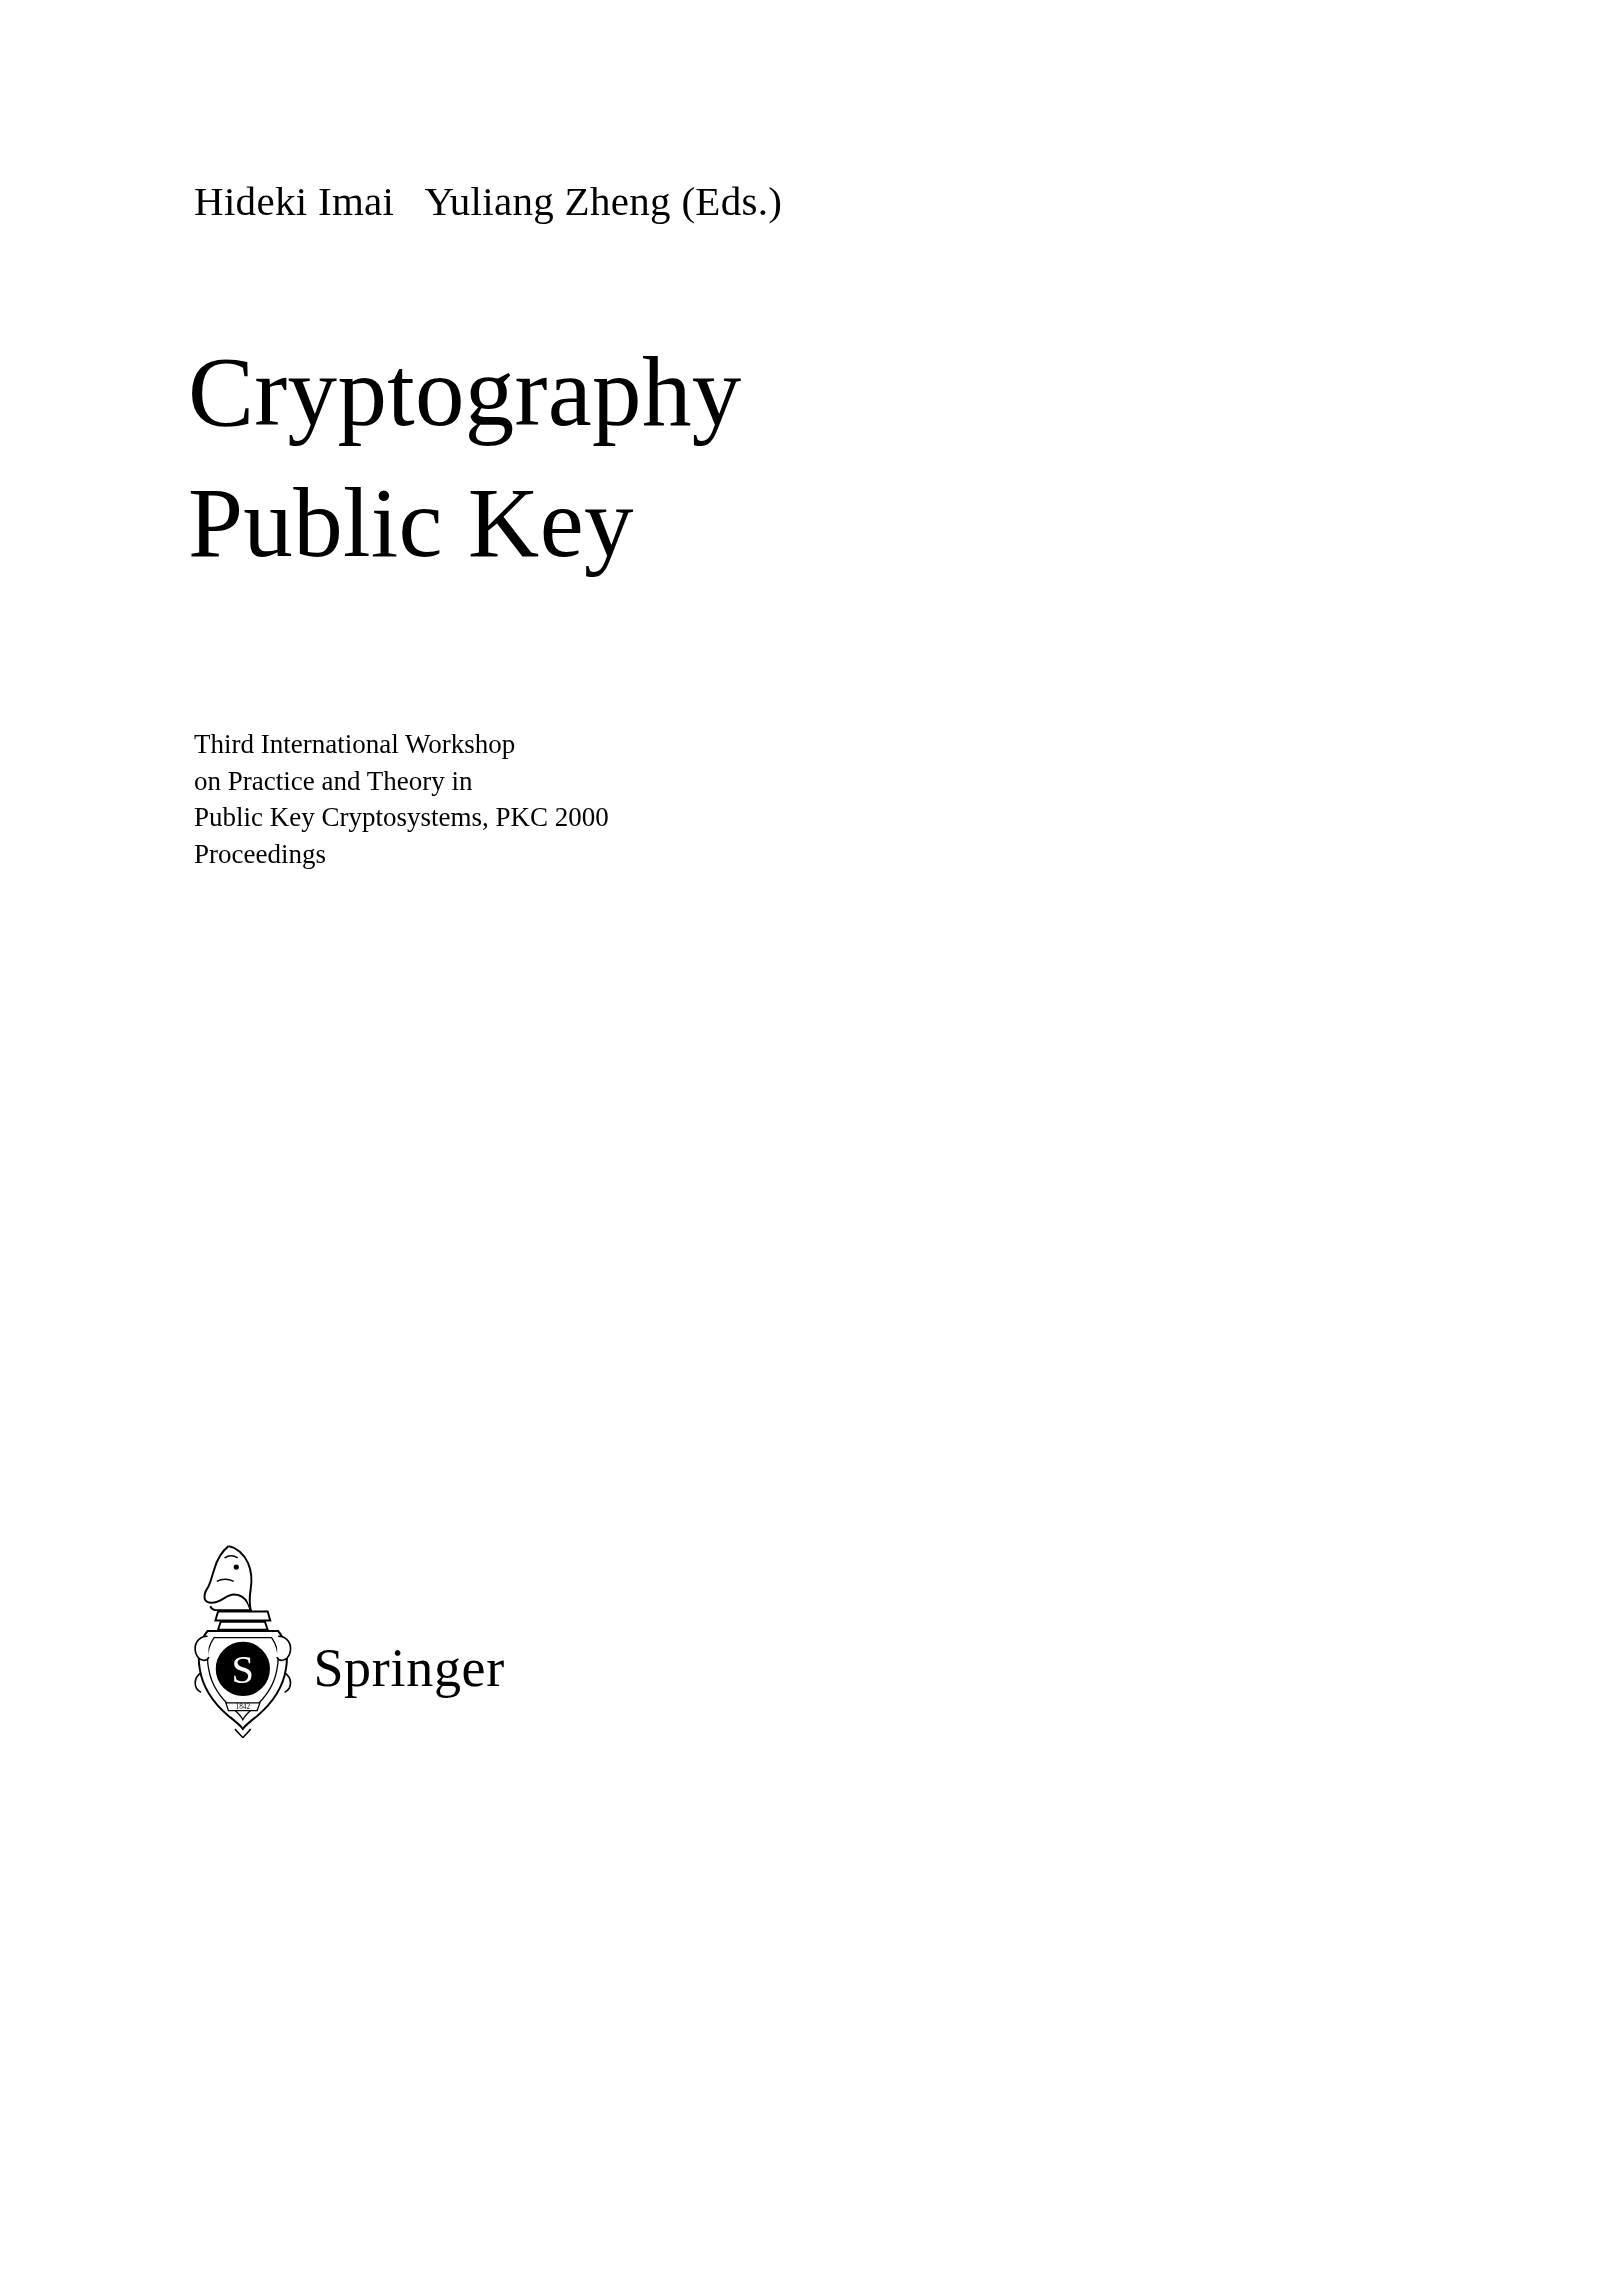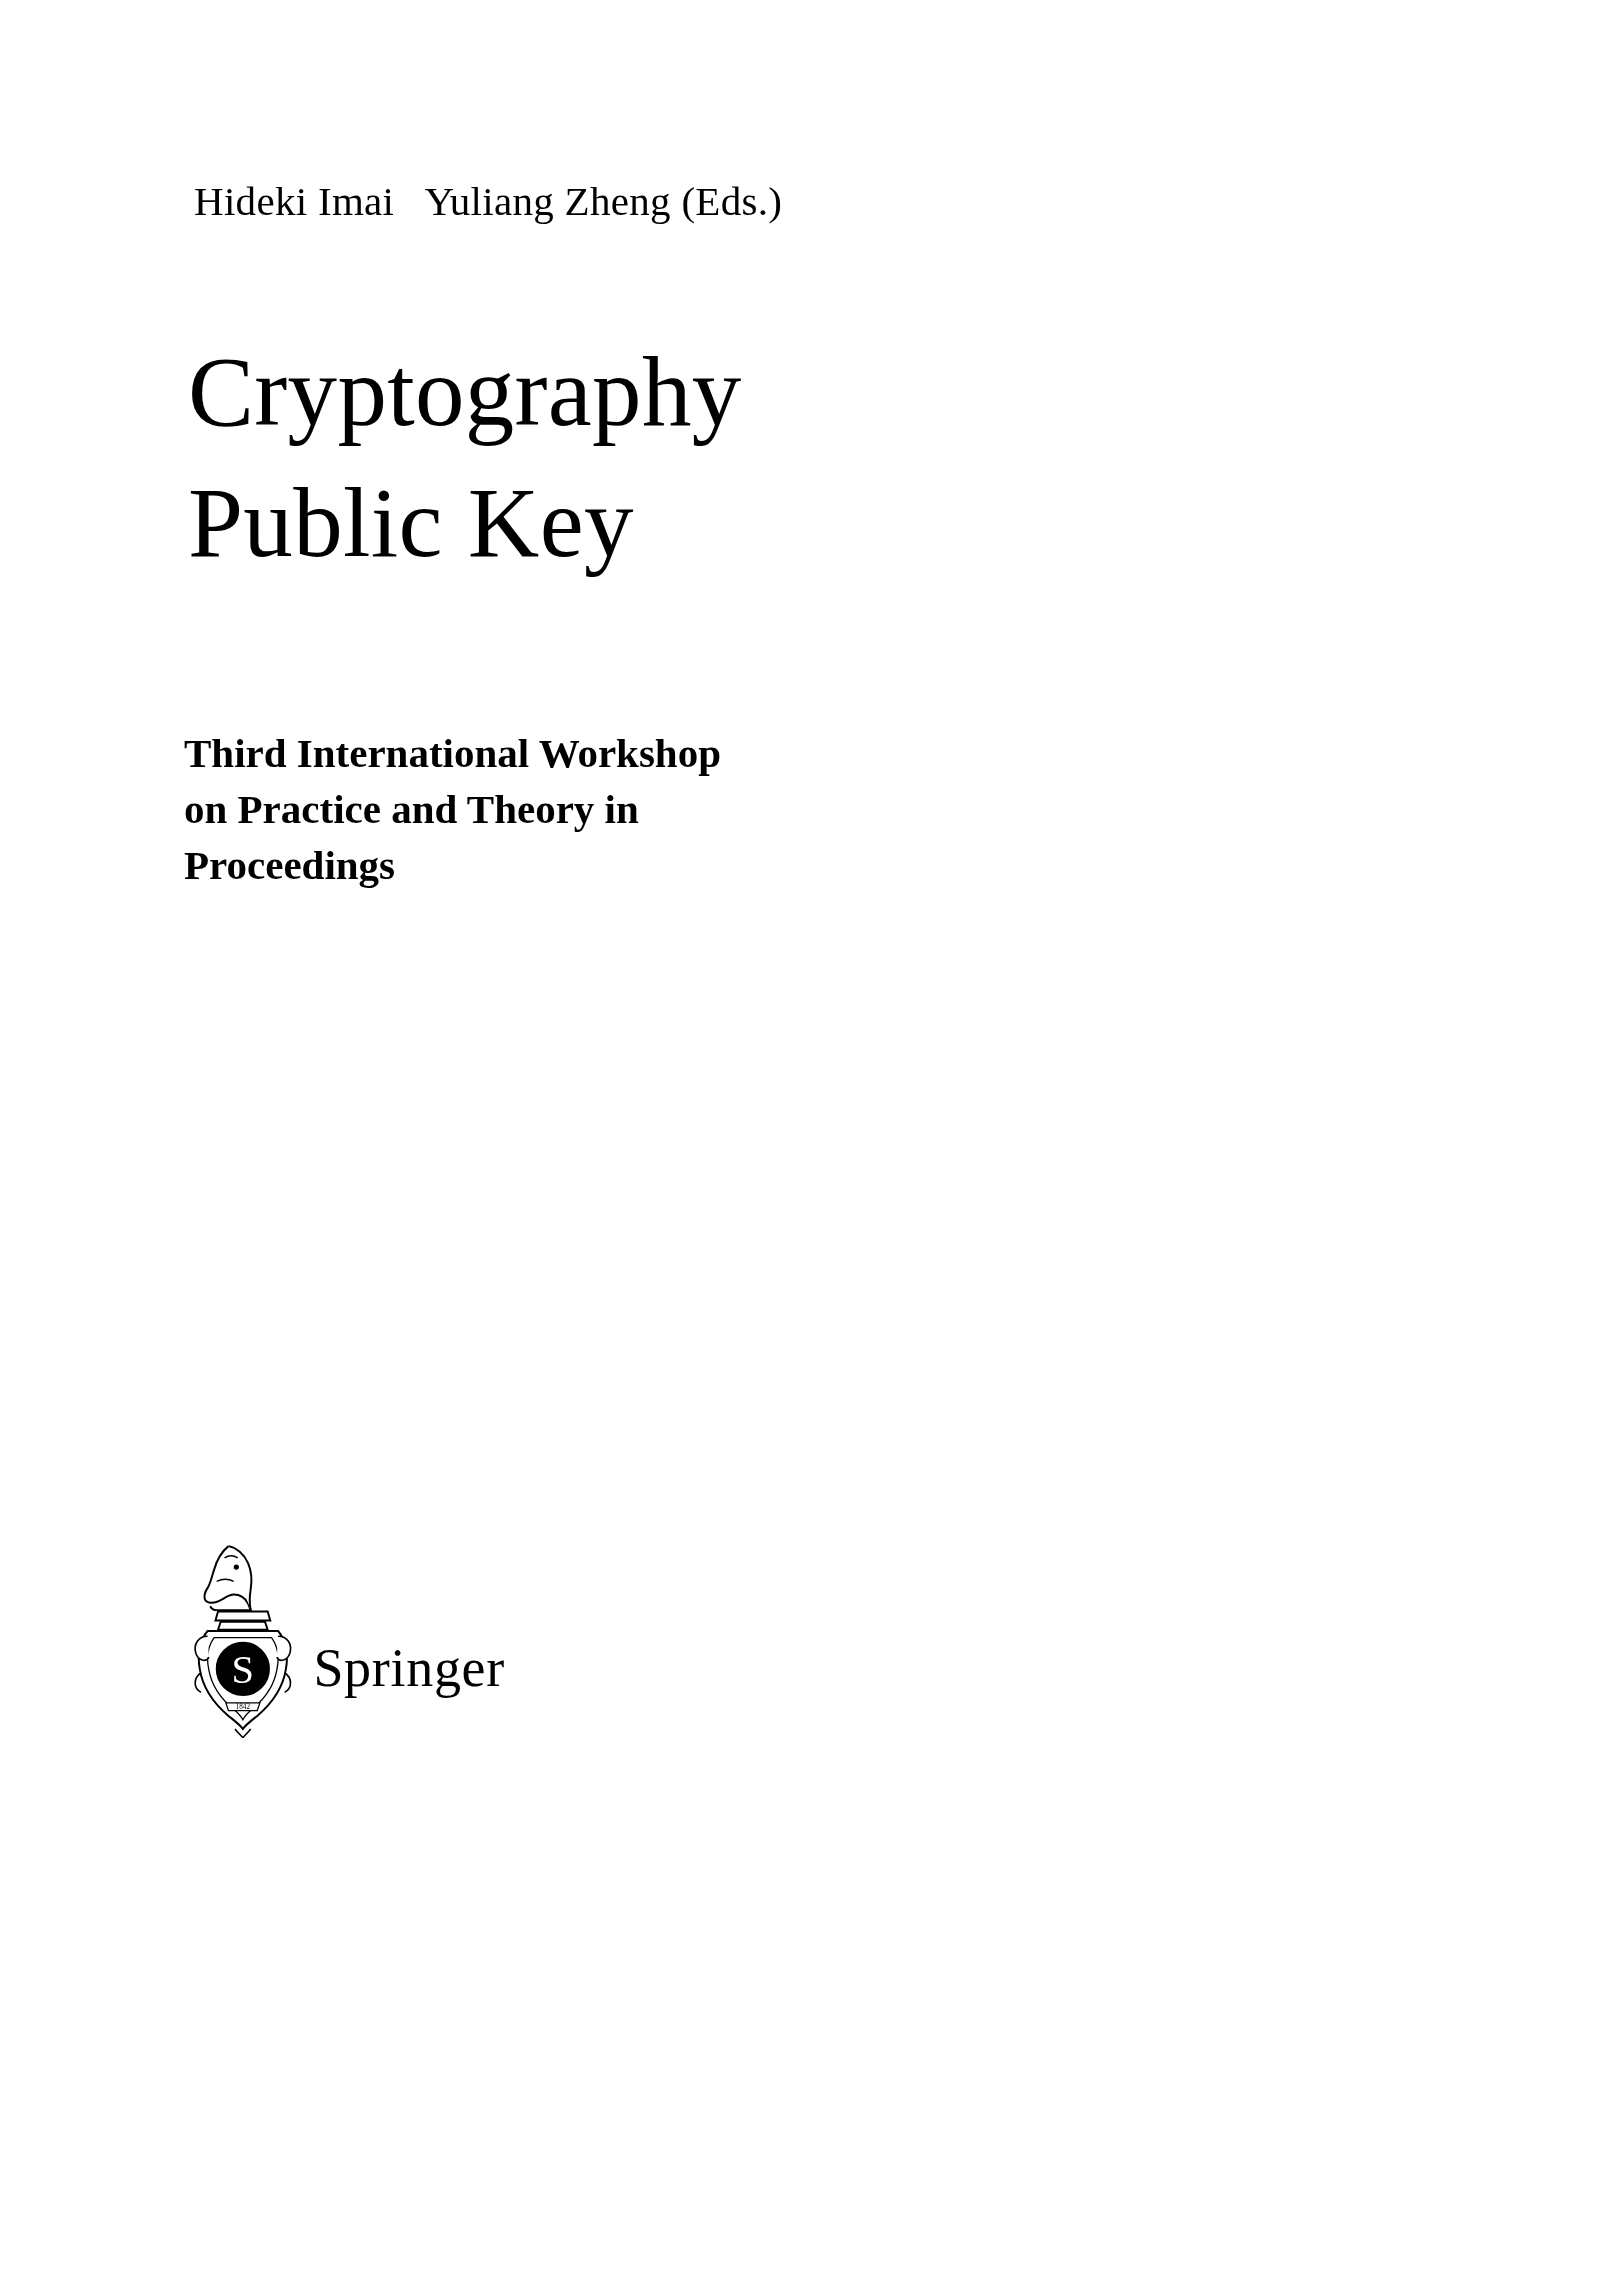--- a/index.html
+++ b/index.html
@@ -38,25 +38,24 @@
     font-size: 99px;
     line-height: 1.32;
     letter-spacing: 0.3px;
   }
   .title .line {
     display: block;
     white-space: pre;
   }
   .subtitle {
     position: absolute;
-    left: 184px;
+    left: 194px;
     top: 726px;
-    font-size: 41px;
+    font-size: 27px;
     line-height: 1.36;
-    font-weight: bold;
   }
   .subtitle .line {
     display: block;
     white-space: pre;
   }
   .publisher {
     position: absolute;
     left: 188px;
     top: 1538px;
     display: flex;
@@ -83,20 +82,21 @@
   <div class="editors">Hideki Imai   Yuliang Zheng (Eds.)</div>
 
   <div class="title">
     <span class="line">Cryptography</span>
     <span class="line">Public Key</span>
   </div>
 
   <div class="subtitle">
     <span class="line">Third International Workshop</span>
     <span class="line">on Practice and Theory in</span>
+    <span class="line">Public Key Cryptosystems, PKC 2000</span>
     <span class="line">Proceedings</span>
   </div>
 
   <div class="publisher">
     <svg class="publisher-logo" viewBox="0 0 170 310" aria-hidden="true">
       <g fill="none" stroke="#000000" stroke-width="3">
 
         <path d="M62 12 C52 20 44 34 40 48 C36 60 34 70 30 76 C26 82 24 88 26 94 C30 100 40 100 48 96 C56 92 62 86 70 86 C80 86 88 92 92 100 L96 110 L70 110 L44 110 C40 110 36 108 34 104" fill="#ffffff" stroke="#000000" stroke-width="3"></path>
         <path d="M62 12 C74 14 86 24 92 38 C98 52 98 66 96 78 C94 90 94 100 96 110" fill="#ffffff" stroke="#000000" stroke-width="3"></path>
         <circle cx="74" cy="44" r="4" fill="#000000" stroke="none"></circle>

